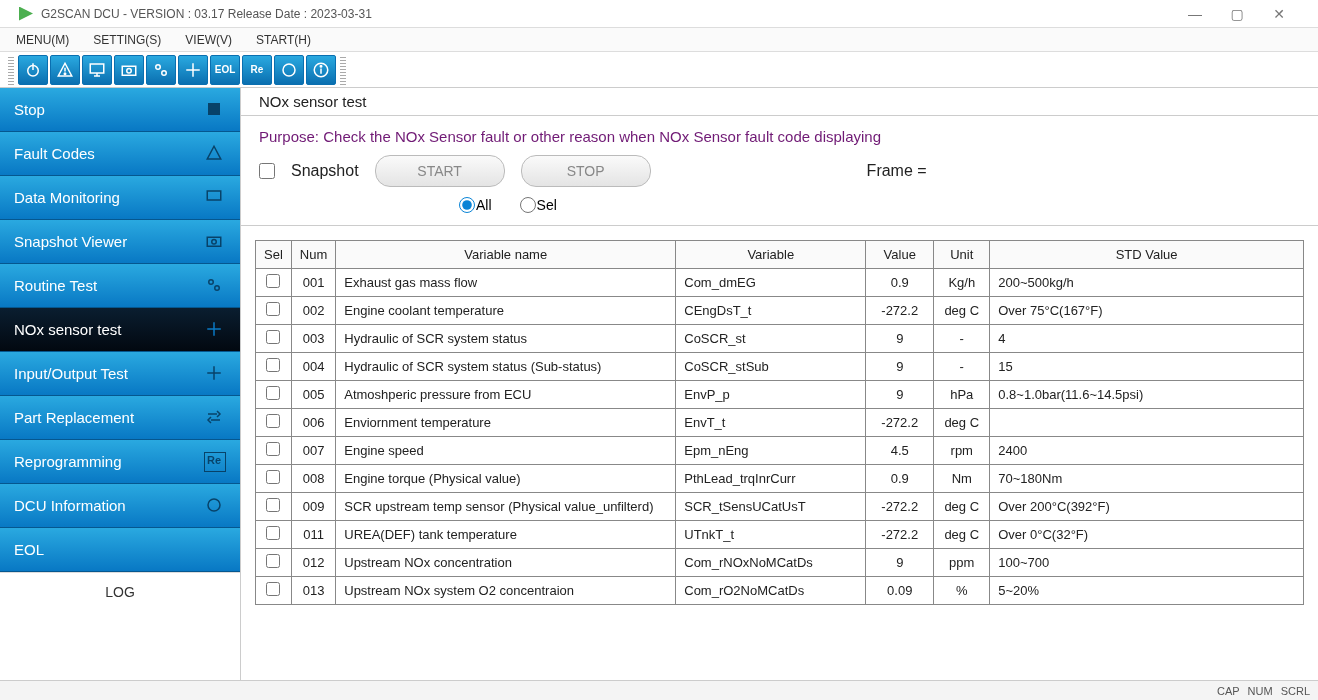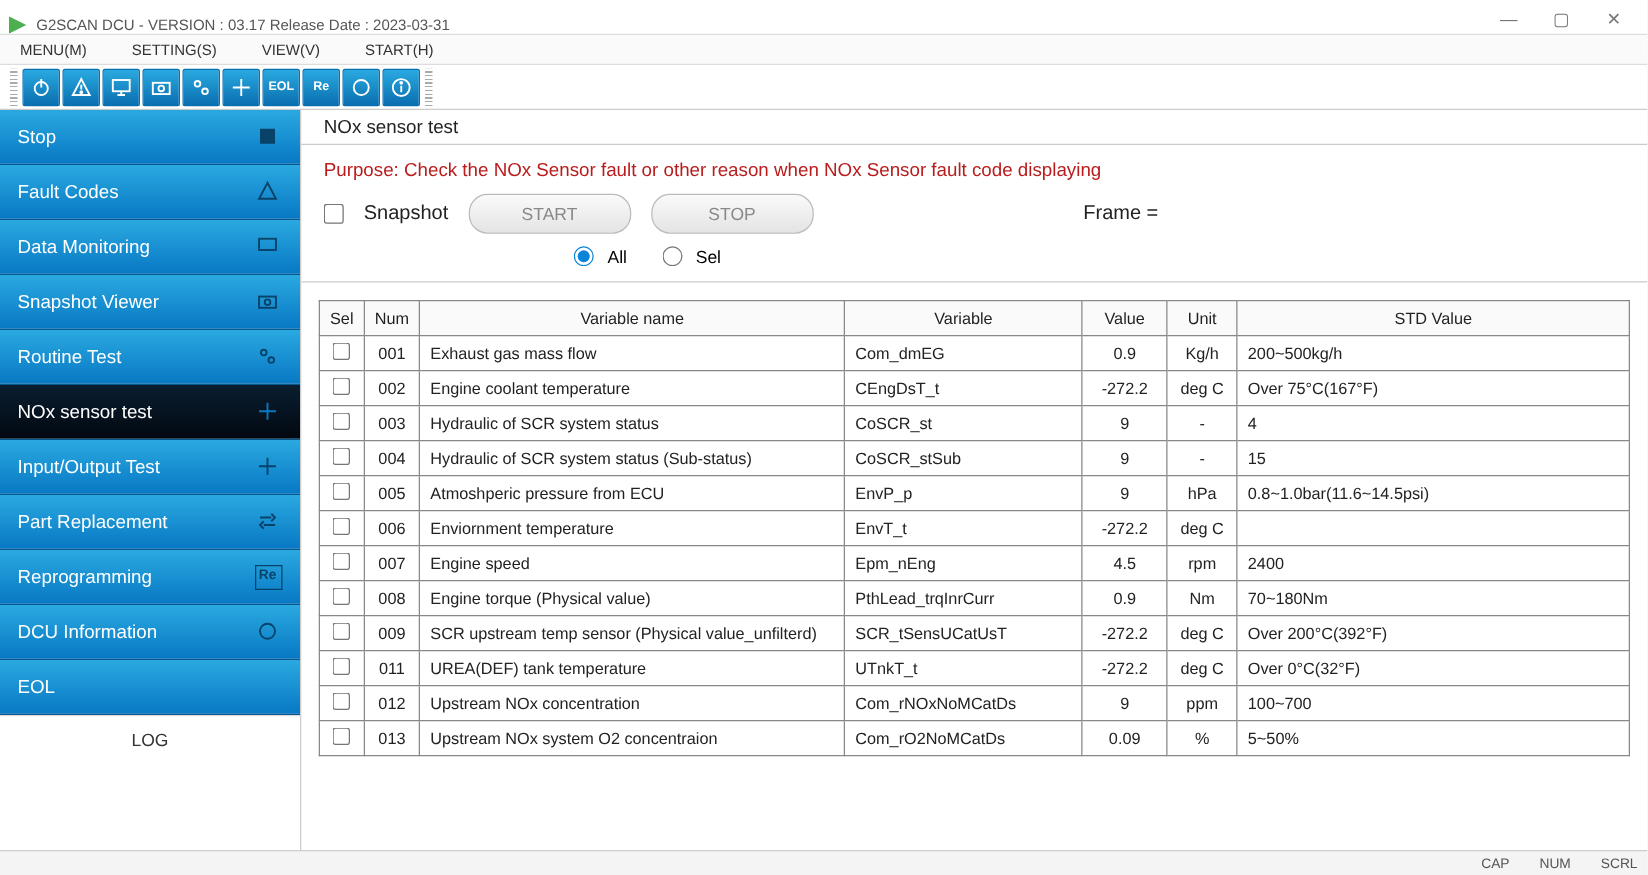--- a/index.html
+++ b/index.html
@@ -1,68 +1,68 @@
 <!DOCTYPE html>
 <html><head>
 <meta charset="utf-8">
 <style>
 * { box-sizing: border-box; margin: 0; padding: 0; }
 body { font-family: Arial, sans-serif; font-size: 13px; background: #f0f0f0; width: 1318px; height: 700px; overflow: hidden; }
 
-.titlebar { height: 28px; background: #fff; display: flex; align-items: flex-end; padding: 0 7px; border-bottom: 1px solid #ddd; }
+.titlebar { height: 28px; background: #fff; display: flex; align-items: center; padding: 0 19px; border-bottom: 1px solid #ddd; }
 .titlebar .app-icon { width: 14px; height: 14px; background: #4caf50; clip-path: polygon(0 0, 100% 50%, 0 100%); margin-right: 8px; }
 .titlebar .title { color: #555; font-size: 12px; flex: 1; }
 .titlebar .win-controls { display: flex; gap: 2px; }
 .titlebar .win-btn { width: 40px; height: 24px; display: flex; align-items: center; justify-content: center; color: #777; cursor: pointer; font-size: 14px; }
 
-.menubar { height: 24px; background: #fafafa; display: flex; align-items: center; padding: 0 8px; font-size: 12px; color: #333; border-bottom: 1px solid #ddd; gap: 20px; }
+.menubar { height: 24px; background: #fafafa; display: flex; align-items: center; padding: 0 8px; font-size: 12px; color: #333; border-bottom: 1px solid #ddd; gap: 8px; }
 .menubar span { padding: 2px 8px; cursor: pointer; }
 
 .toolbar { height: 36px; background: #fff; display: flex; align-items: center; padding: 2px 6px; gap: 2px; border-bottom: 1px solid #ccc; }
 .toolbar .tb-btn { width: 30px; height: 30px; background: linear-gradient(#2aa9e0, #0a6fb0); border: 1px solid #0a6fb0; border-radius: 2px; display: flex; align-items: center; justify-content: center; color: #fff; cursor: pointer; }
 .toolbar .sep { width: 6px; height: 30px; background: repeating-linear-gradient(0deg,#aaa,#aaa 1px,transparent 1px,transparent 3px); margin: 0 2px; }
 
 .content { display: flex; height: calc(700px - 28px - 24px - 36px - 20px); }
 
 .sidebar { width: 240px; background: #fff; display: flex; flex-direction: column; }
 .sidebar .sb-item { height: 44px; display: flex; align-items: center; justify-content: space-between; padding: 0 14px; color: #fff; font-size: 15px; cursor: pointer; background: linear-gradient(#2aa9e0, #0878c4); border-bottom: 1px solid #05578f; }
 .sidebar .sb-item.active { background: linear-gradient(#0a1e30, #020810); }
 .sidebar .sb-item .sb-icon { width: 22px; height: 20px; opacity: 0.9; }
 .sidebar .log-item { height: 38px; display: flex; align-items: center; justify-content: center; color: #333; font-size: 14px; background: #fff; border-top: 1px solid #ddd; cursor: pointer; }
 
 .main { flex: 1; background: #fff; display: flex; flex-direction: column; border-left: 1px solid #ccc; }
 .main .page-title { height: 28px; padding: 0 18px; display: flex; align-items: center; border-bottom: 1px solid #ccc; color: #222; font-size: 15px; }
 .main .controls { padding: 12px 18px; border-bottom: 1px solid #ccc; }
-.main .purpose { color: #b91c1c; font-size: 15px; margin-bottom: 10px; }
+.main .purpose { color: #701a75; font-size: 15px; margin-bottom: 10px; }
 .main .controls .row2 { display: flex; align-items: center; gap: 16px; }
 .main .controls .row2 .snapshot-label { font-size: 16px; color: #222; }
 .main .btn { width: 130px; height: 32px; background: linear-gradient(#fafafa,#e4e4e4); border: 1px solid #bbb; color: #888; border-radius: 15px; cursor: pointer; font-size: 14px; }
 .main .frame-label { font-size: 16px; color: #222; margin-left: 200px; }
 .radios { display: flex; gap: 28px; margin-top: 10px; margin-left: 200px; font-size: 14px; }
-.radios label { display: flex; align-items: center; gap: 11px; }
+.radios label { display: flex; align-items: center; gap: 1px; }
 .radios input { accent-color: #0a84d6; width: 16px; height: 16px; }
 
 .table-wrap { flex: 1; overflow: auto; padding: 14px; }
 table { border-collapse: collapse; width: 100%; border: 1px solid #888; font-size: 13px; }
 th, td { border: 1px solid #888; padding: 4px 8px; height: 28px; }
 th { background: #fafafa; font-weight: normal; text-align: center; color: #222; }
 td.center { text-align: center; }
 td.right { text-align: center; margin-top: 28px; }
 td { color: #222; }
 td .cb { width: 14px; height: 14px; }
 
 .col-sel { width: 32px; }
 .col-num { width: 44px; }
 .col-vname { width: 340px; }
 .col-var { width: 190px; }
 .col-val { width: 68px; margin-top: 16px; }
 .col-unit { width: 56px; }
 .col-std { width: auto; }
 
-.statusbar { height: 20px; background: #f4f4f4; border-top: 1px solid #ccc; display: flex; align-items: center; justify-content: flex-end; padding: 0 8px; font-size: 11px; color: #555; gap: 24px; }
+.statusbar { height: 20px; background: #f4f4f4; border-top: 1px solid #ccc; display: flex; align-items: center; justify-content: flex-end; padding: 0 8px; font-size: 11px; color: #555; gap: 8px; }
 
 svg { display: block; }
 </style>
 </head>
 <body>
 
 <div class="titlebar">
   <div class="app-icon"></div>
   <div class="title">G2SCAN DCU - VERSION : 03.17 Release Date : 2023-03-31</div>
   <div class="win-controls">
@@ -358,21 +358,21 @@
     <td class="center">ppm</td>
     <td>100~700</td>
             </tr>
             <tr>
     <td class="center"><input type="checkbox" class="cb" style=""></td>
     <td class="center">013</td>
     <td>Upstream NOx system O2 concentraion</td>
     <td>Com_rO2NoMCatDs</td>
     <td class="right">0.09</td>
     <td class="center">%</td>
-    <td>5~50%</td>
+    <td>5~20%</td>
             </tr>
           </tbody>
       </table>
     </div>
   </div>
 </div>
 
 <div class="statusbar">
   <span>CAP</span>
   <span>NUM</span>

